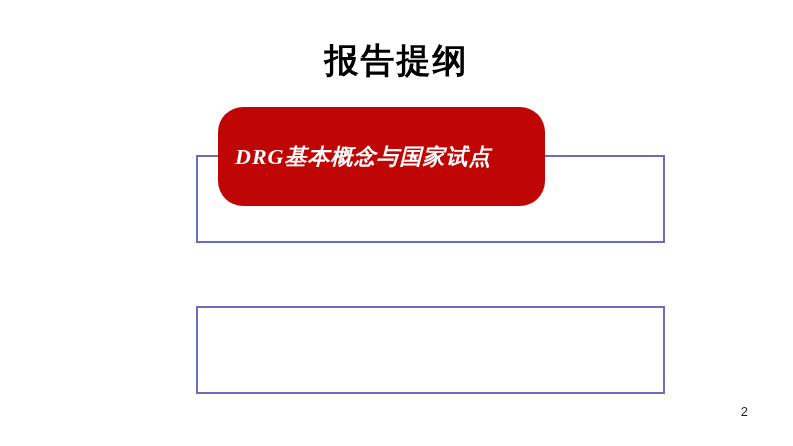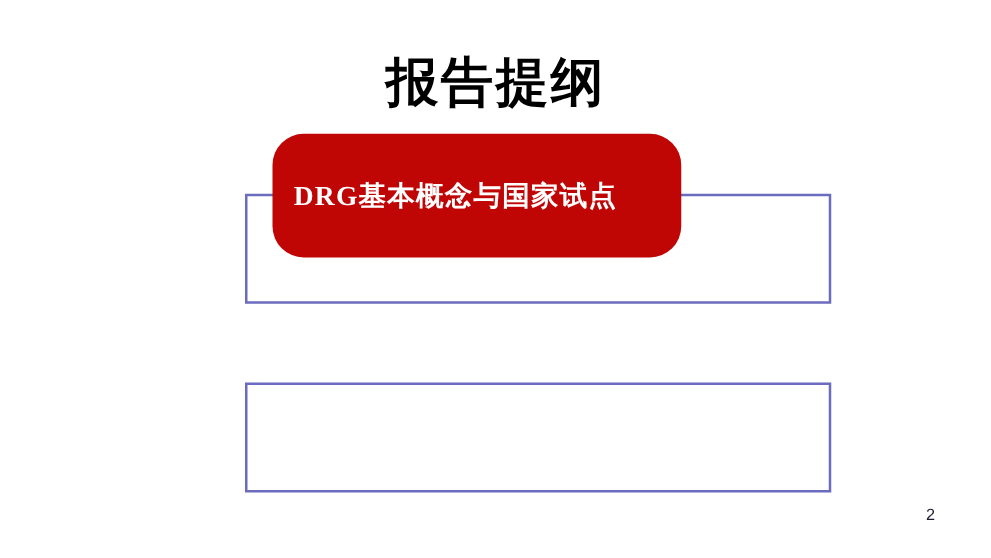--- a/index.html
+++ b/index.html
@@ -14,21 +14,21 @@
     height: 446px;
     background: #ffffff;
     overflow: hidden;
   }
   .slide-title {
     position: absolute;
     top: 38px;
     left: 0;
     width: 100%;
     text-align: center;
-    font-size: 42px;
+    font-size: 34px;
     font-weight: bold;
     color: #000000;
     letter-spacing: 2px;
     font-family: "Liberation Sans", sans-serif;
   }
   .outline-rect {
     position: absolute;
     left: 196px;
     width: 465px;
     height: 84px;
@@ -40,20 +40,21 @@
   .outline-rect.second { top: 306px; }
   .agenda-box {
     position: absolute;
     left: 218px;
     width: 327px;
     height: 99px;
     border-radius: 25px;
     z-index: 2;
     display: flex;
     align-items: center;
+    font-style: italic;
   }
   .agenda-box.first  { top: 107px; }
   .agenda-box.second { top: 255px; left: 220px; width: 325px; }
   .agenda-label {
     padding-left: 17px;
     font-family: "Liberation Serif", serif;
     font-weight: bold;
     font-size: 22px;
     color: #ffffff;
     letter-spacing: 1px;

